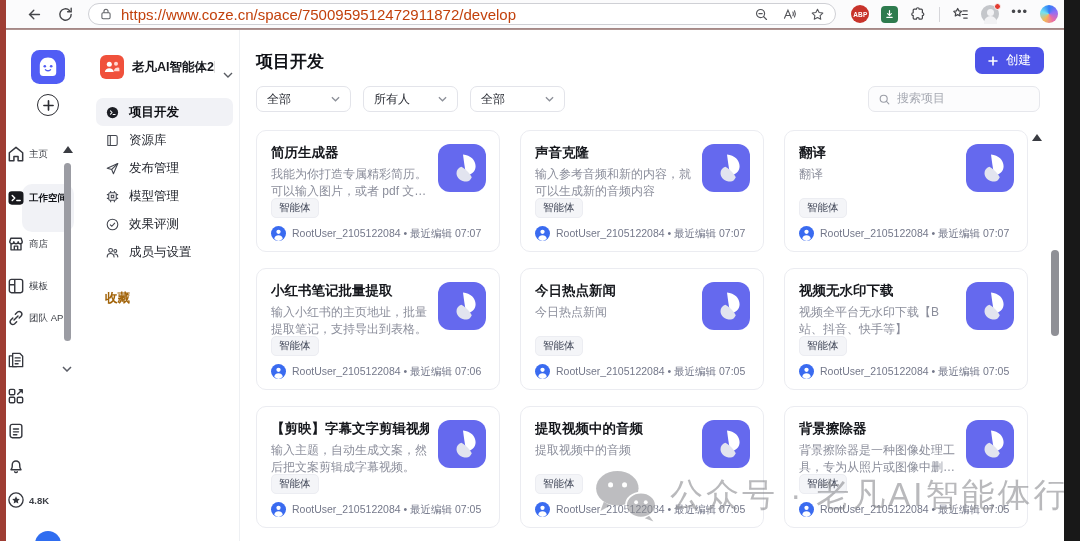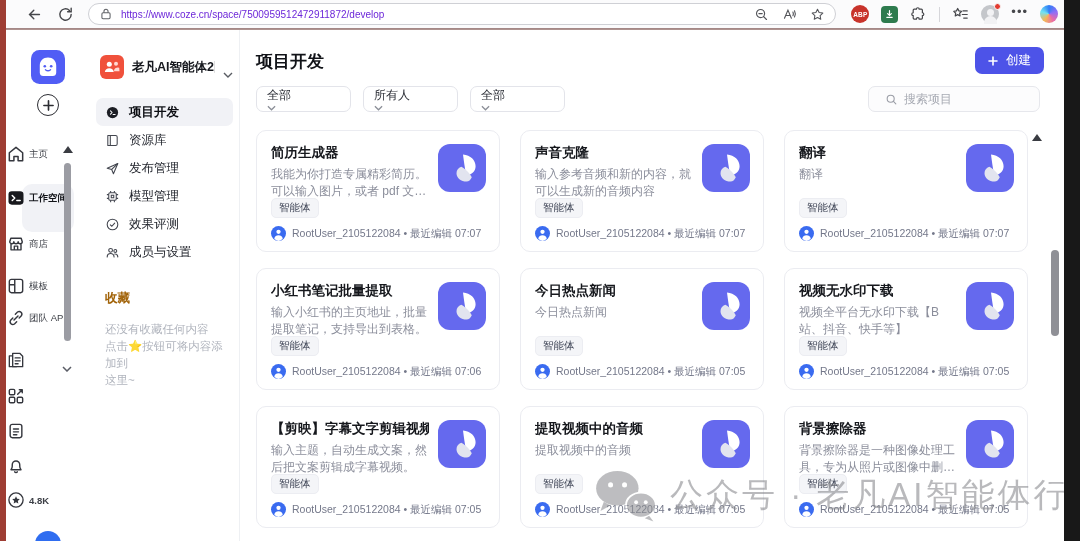--- a/index.html
+++ b/index.html
@@ -13,21 +13,21 @@
   .app-top-line { position:absolute; left:0; right:0; top:28px; height:2px; background:#6e3a34; opacity:.55; z-index:40; }
 
   
   .browser { position:absolute; left:6px; right:16px; top:0; height:29px; background:#fbfbfc; border-bottom:1px solid #e6e6ea; display:flex; align-items:center; z-index:30; }
   .b-ico { width:17px; height:17px; color:#46474b; flex:0 0 auto; display:flex; align-items:center; justify-content:center; }
   .b-ico svg { width:100%; height:100%; }
   .back-ico { margin-left:20px; }
   .reload-ico { margin-left:14px; }
   .urlbar { margin-left:14px; width:748px; height:22px; border:1px solid #cfd0d5; border-radius:12px; background:#fff; display:flex; align-items:center; padding:0 10px; }
   .urlbar .lock { width:14px; height:14px; color:#5f6166; margin-right:8px; flex:0 0 auto; }
-  .urlbar .url { font-size:10px; color:#6d28d9; white-space:nowrap; overflow:hidden; flex:1 1 auto; }
+  .urlbar .url { font-size:15px; color:#c2410c; white-space:nowrap; overflow:hidden; flex:1 1 auto; }
   .urlbar .in-ico { width:15px; height:15px; color:#54555a; margin-left:13px; flex:0 0 auto; }
   .b-right { position:absolute; right:6px; top:0; height:100%; display:flex; align-items:center; gap:12px; }
   .abp { width:18px; height:18px; border-radius:50%; background:#c8332b; color:#fff; font-size:6.5px; font-weight:bold; display:flex; align-items:center; justify-content:center; letter-spacing:.2px; }
   .greenext { width:17px; height:17px; border-radius:4px; background:#2e7b4e; display:flex; align-items:center; justify-content:center; }
   .greenext svg { width:9px; height:10px; }
   .vdiv { width:1px; height:15px; background:#d6d6da; }
   .b-avatar { position:relative; width:18px; height:18px; border-radius:50%; background:#c4c6ca; overflow:visible; }
   .b-avatar .head { position:absolute; left:5.5px; top:3.5px; width:7px; height:7px; border-radius:50%; background:#f2f2f4; }
   .b-avatar .bodyp { position:absolute; left:2.5px; top:11px; width:13px; height:8px; border-radius:7px 7px 0 0; background:#f2f2f4; }
   .b-avatar .dot { position:absolute; right:-2px; top:-2px; width:7px; height:7px; border-radius:50%; background:#e23b30; border:1px solid #fbfbfc; }
@@ -63,25 +63,25 @@
   .mi-ico { width:15px; height:15px; color:#43464f; flex:0 0 auto; }
   .mi-ico svg { width:100%; height:100%; }
   .fav { position:absolute; left:15px; top:260px; right:8px; }
   .fav-title { font-size:12.5px; font-weight:bold; color:#a16207; }
   .fav-empty { margin-top:14px; font-size:11.5px; line-height:17px; color:#b0b4bd; }
 
   
   .content { position:absolute; left:240px; right:16px; top:30px; bottom:0; background:#fff; z-index:5; }
   .page-title { position:absolute; left:16px; top:20px; font-size:17px; font-weight:bold; color:#111318; }
   .filters { position:absolute; left:16px; top:56px; display:flex; gap:12px; }
-  .filter { width:95px; height:26px; border:1px solid #e3e4ea; border-radius:7px; background:#fff; display:flex; justify-content:space-between; padding:0 10px; font-size:12px; color:#2a2d35; cursor:pointer;flex-direction:column; }
+  .filter { width:95px; height:26px; border:1px solid #e3e4ea; border-radius:7px; background:#fff; display:flex; align-items:center; justify-content:space-between; padding:0 10px; font-size:12px; color:#2a2d35; cursor:pointer; }
   .filter svg { width:9px; height:6px; color:#8c8f98; }
   .create-btn { position:absolute; right:20px; top:17px; height:27px; padding:0 13px; border:none; border-radius:7px; background:#4d53e8; color:#fff; font-size:12.5px; display:flex; align-items:center; gap:8px; cursor:pointer; font-family:inherit; }
   .create-btn svg { width:10px; height:10px; }
-  .searchbox { position:absolute; right:24px; top:56px; width:172px; height:26px; border:1px solid #e6e7ec; border-radius:7px; background:#fcfcfd; display:flex; align-items:center; padding:0 16px; gap:6px; }
+  .searchbox { position:absolute; right:24px; top:56px; width:172px; height:26px; border:1px solid #e6e7ec; border-radius:7px; background:#fcfcfd; display:flex; align-items:center; padding:0 9px; gap:6px;font-family:Liberation Mono, monospace; }
   .searchbox svg { width:13px; height:13px; color:#9a9da6; flex:0 0 auto; }
   .searchbox input { border:none; outline:none; background:transparent; font-size:12px; color:#333; width:100%; font-family:inherit; }
   .searchbox input::placeholder { color:#a7aab3; }
 
   .cards { position:absolute; left:16px; top:100px; display:grid; grid-template-columns:repeat(3,244px); grid-auto-rows:122px; column-gap:20px; row-gap:16px; }
   .card { position:relative; border:1px solid #ebecf1; border-radius:10px; background:#fff; cursor:pointer; }
   .card-title { position:absolute; left:14px; top:13px; width:158px; font-size:13.5px; font-weight:bold; color:#16181d; white-space:nowrap; overflow:hidden; }
   .card-desc { position:absolute; left:14px; top:35px; width:158px; font-size:12px; line-height:17px; color:#8b8e9b; display:-webkit-box; -webkit-line-clamp:2; -webkit-box-orient:vertical; overflow:hidden; }
   .card-icon { position:absolute; right:13px; top:13px; width:48px; height:48px; }
   .card-badge { position:absolute; left:14px; top:67px; font-size:10.5px; color:#3f4556; background:#f4f5f8; border:1px solid #ecedf2; border-radius:5px; padding:2px 7px; }
@@ -331,25 +331,20 @@
               <path d="M3.5 19a5.5 5.5 0 0 1 11 0"></path>
               <circle cx="16.5" cy="9.5" r="2.3"></circle>
               <path d="M15.5 14.5a4.8 4.8 0 0 1 5 4.5"></path>
             </svg></span>
         <span>成员与设置</span>
       </div>
     </div>
 
     <div class="fav">
       <div class="fav-title">收藏</div>
-      <div class="fav-empty">
-        <div>还没有收藏任何内容</div>
-        <div>点击⭐按钮可将内容添加到</div>
-        <div>这里~</div>
-      </div>
     </div>
   </aside>
 
   <main class="content">
     <h1 class="page-title">项目开发</h1>
 
     <button class="create-btn">
       <svg viewBox="0 0 10 10" fill="none" stroke="#fff" stroke-width="1.6" stroke-linecap="round">
           <path d="M5 1v8M1 5h8"></path>
         </svg>

